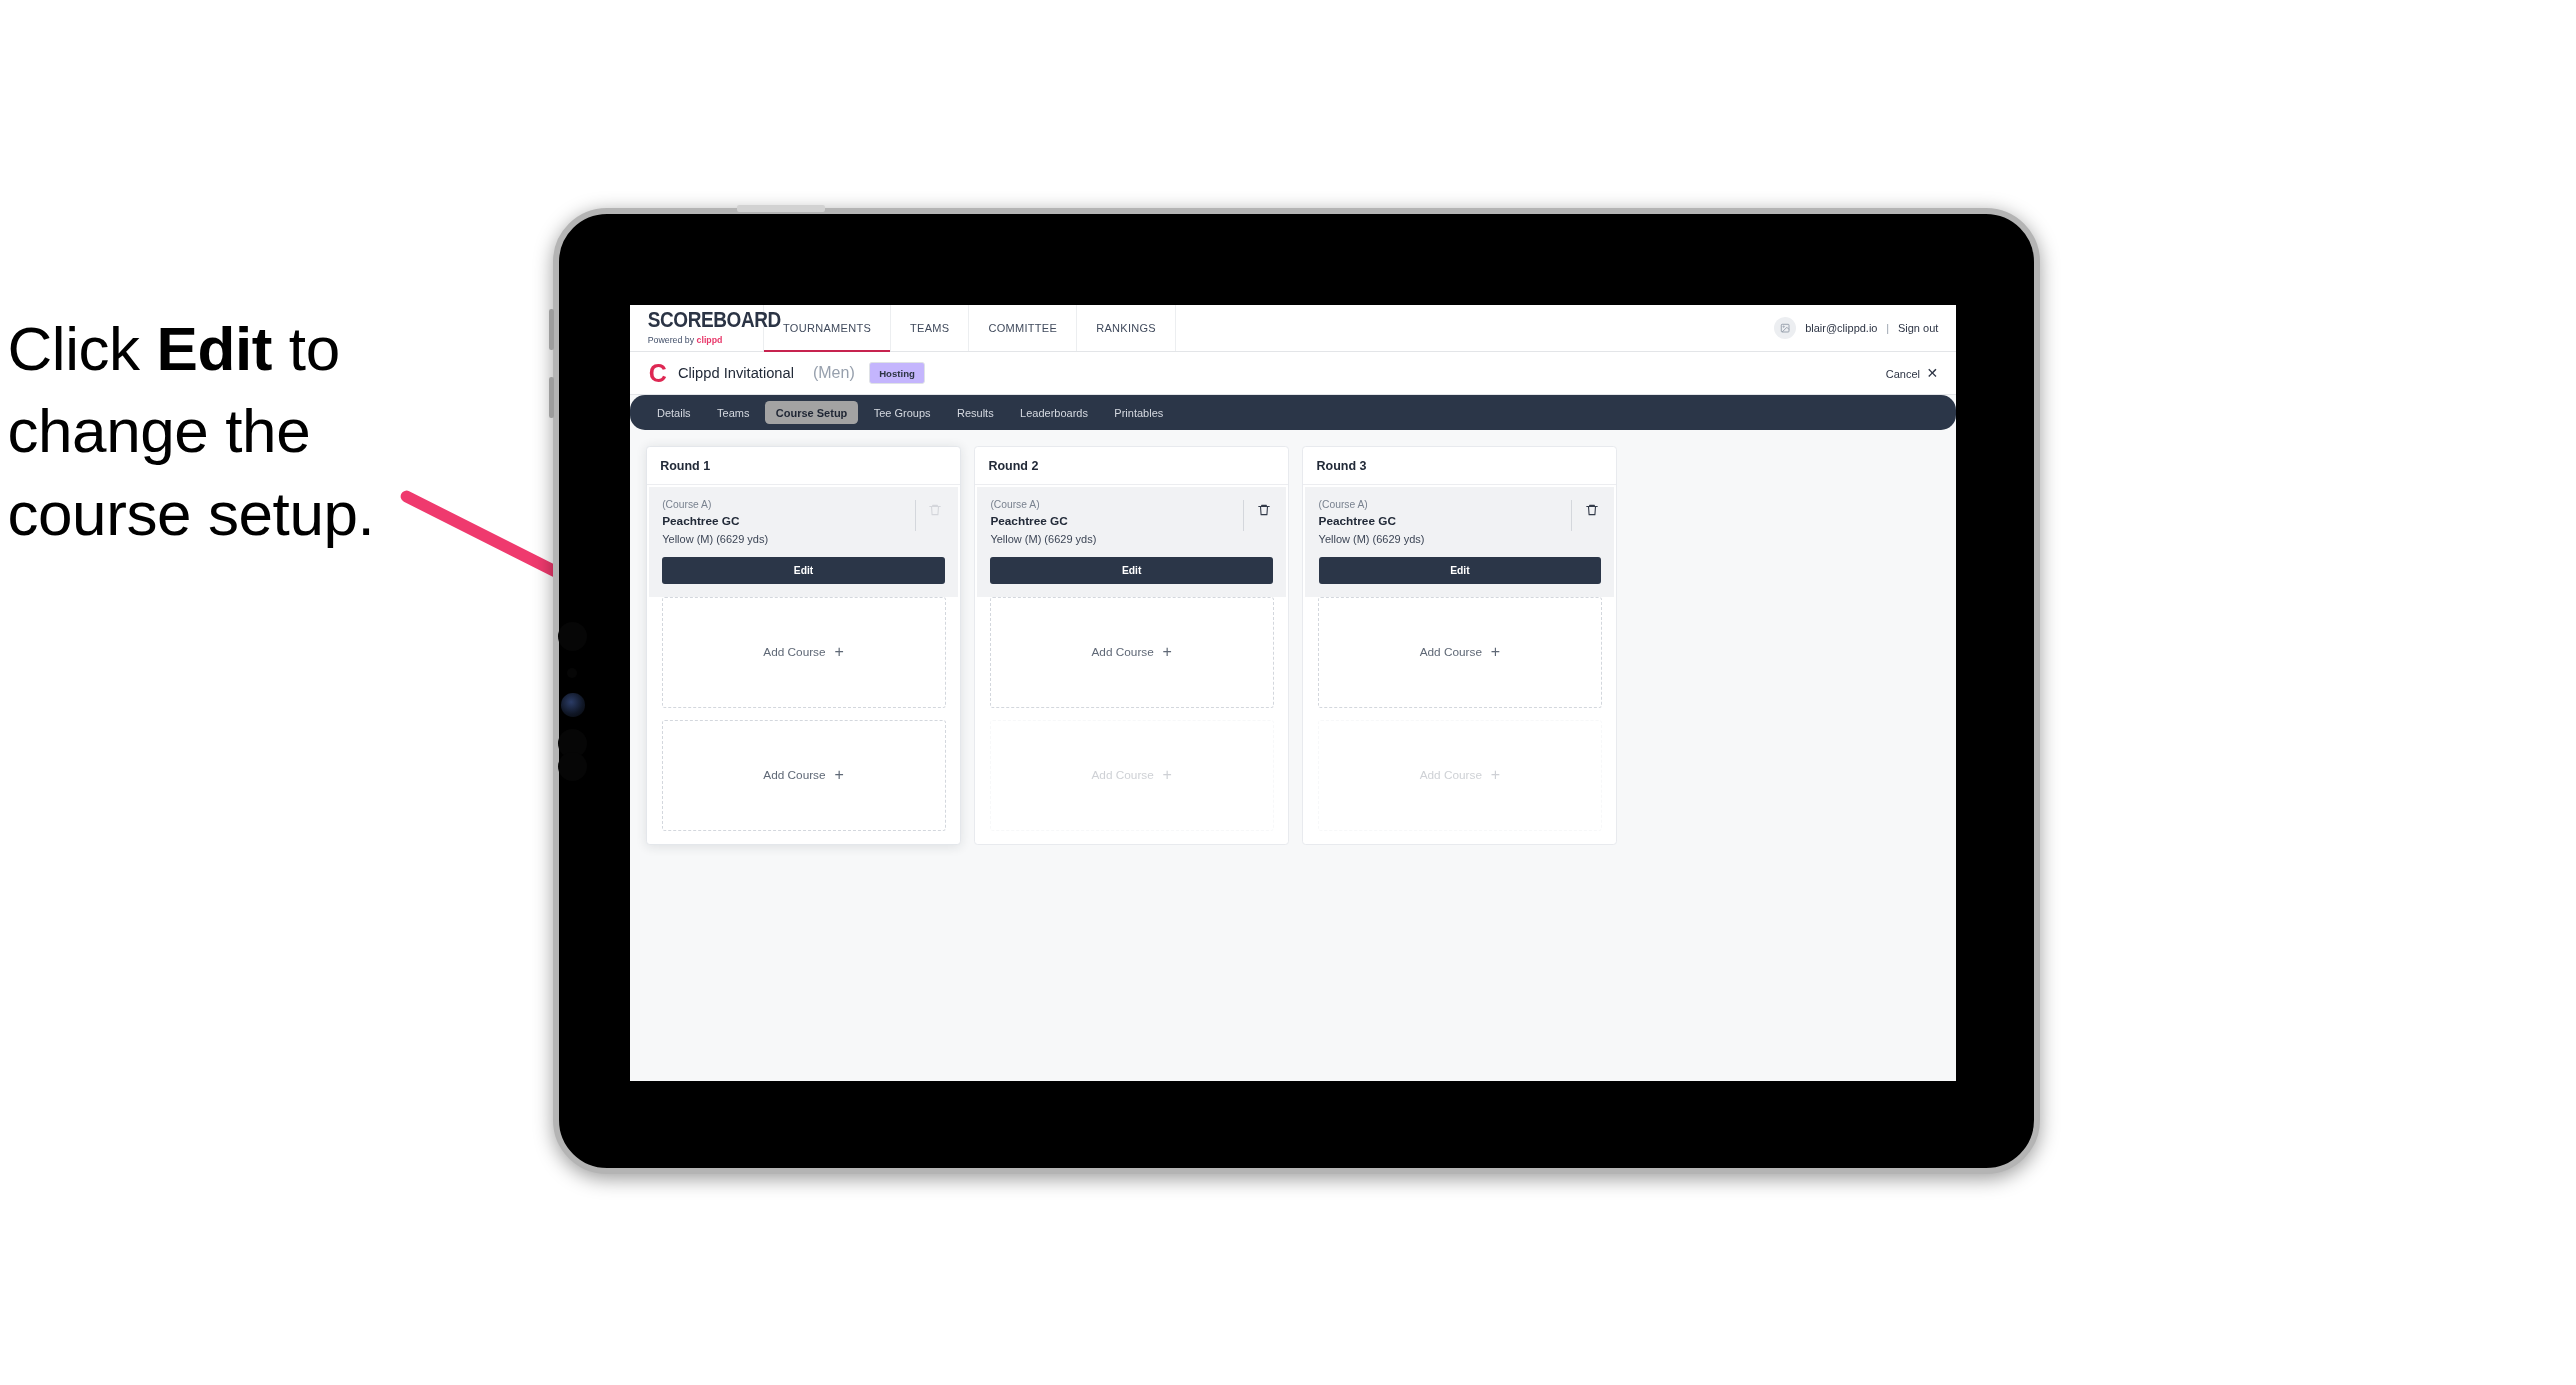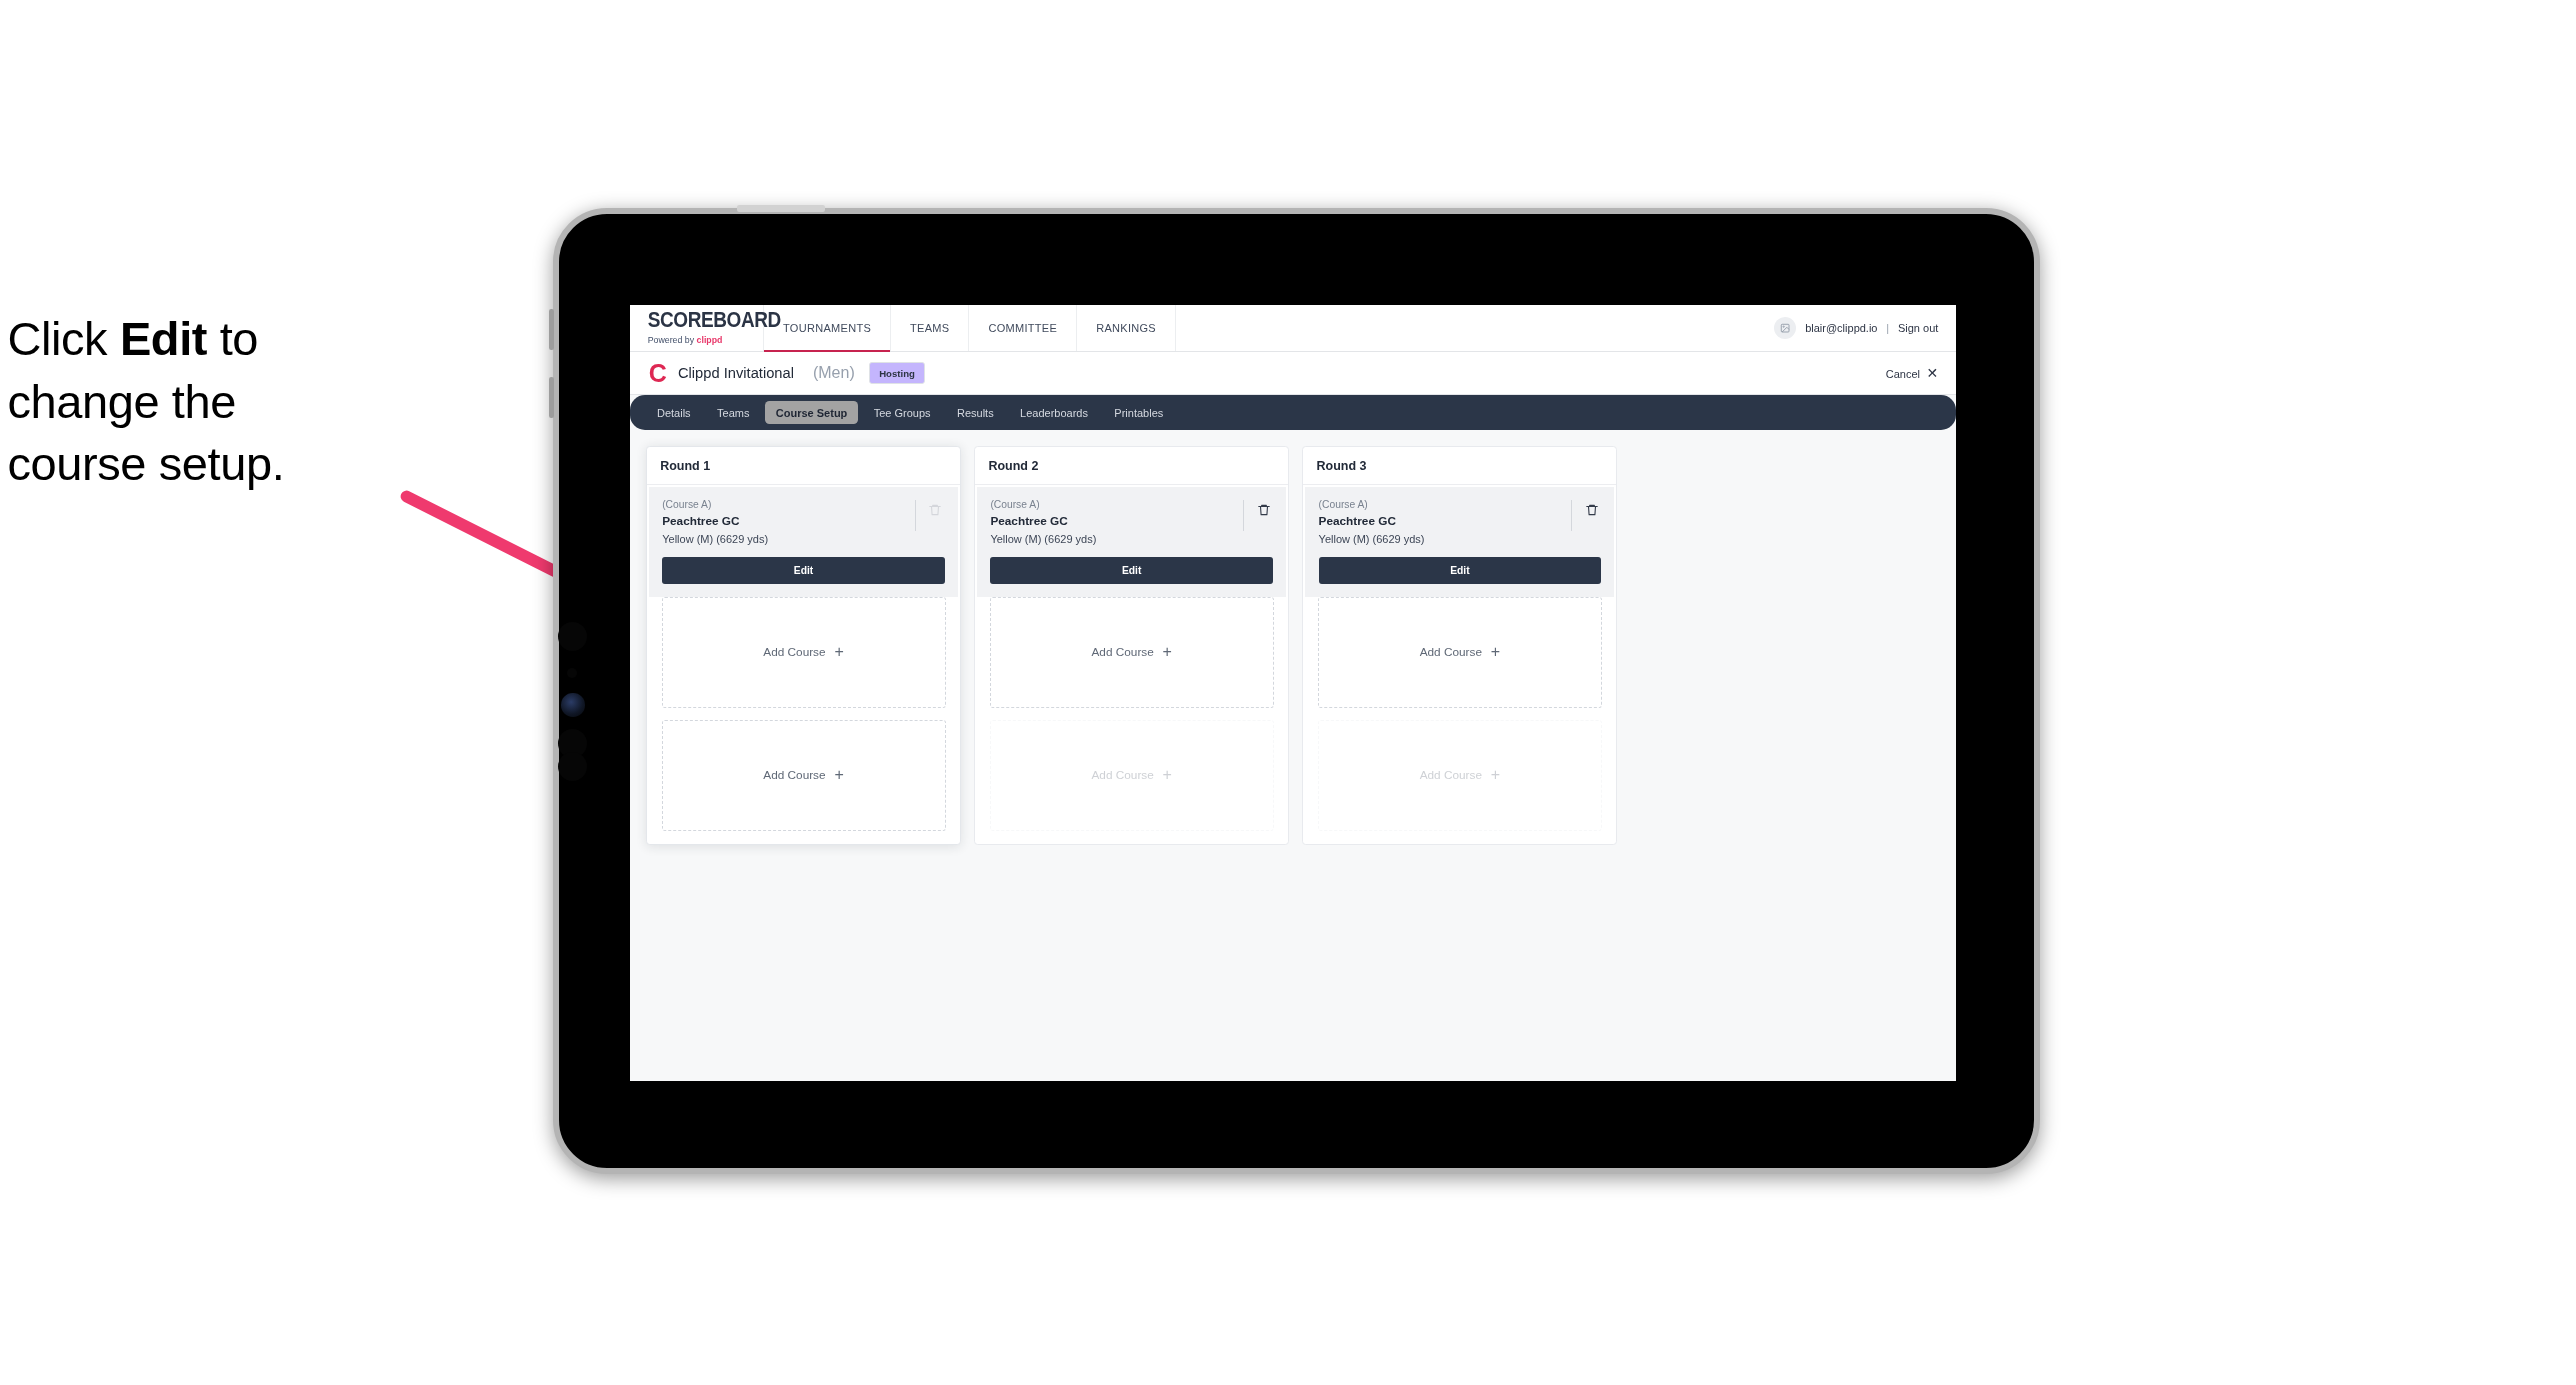--- a/index.html
+++ b/index.html
@@ -5,21 +5,21 @@
   html,body{margin:0;padding:0;}
   body{
     width:2576px;height:1386px;background:#ffffff;
     font-family:"Liberation Sans",sans-serif;
     overflow:hidden;position:relative;
   }
 
   
   #annotation{
     position:absolute;left:7.4px;top:308px;width:471px;
-    font-size:47px;line-height:1.33;color:#000;
+    font-size:62px;line-height:1.33;color:#000;
     letter-spacing:-0.4px;
   }
   #annotation b{font-weight:700;}
   #arrow-svg{position:absolute;left:383px;top:456px;width:309px;height:184px;}
 
   
   #tablet{
     position:absolute;left:553px;top:208px;width:1487px;height:966px;
     background:#000;border-radius:54px;
     border:6.6px solid #b4b4b4;

